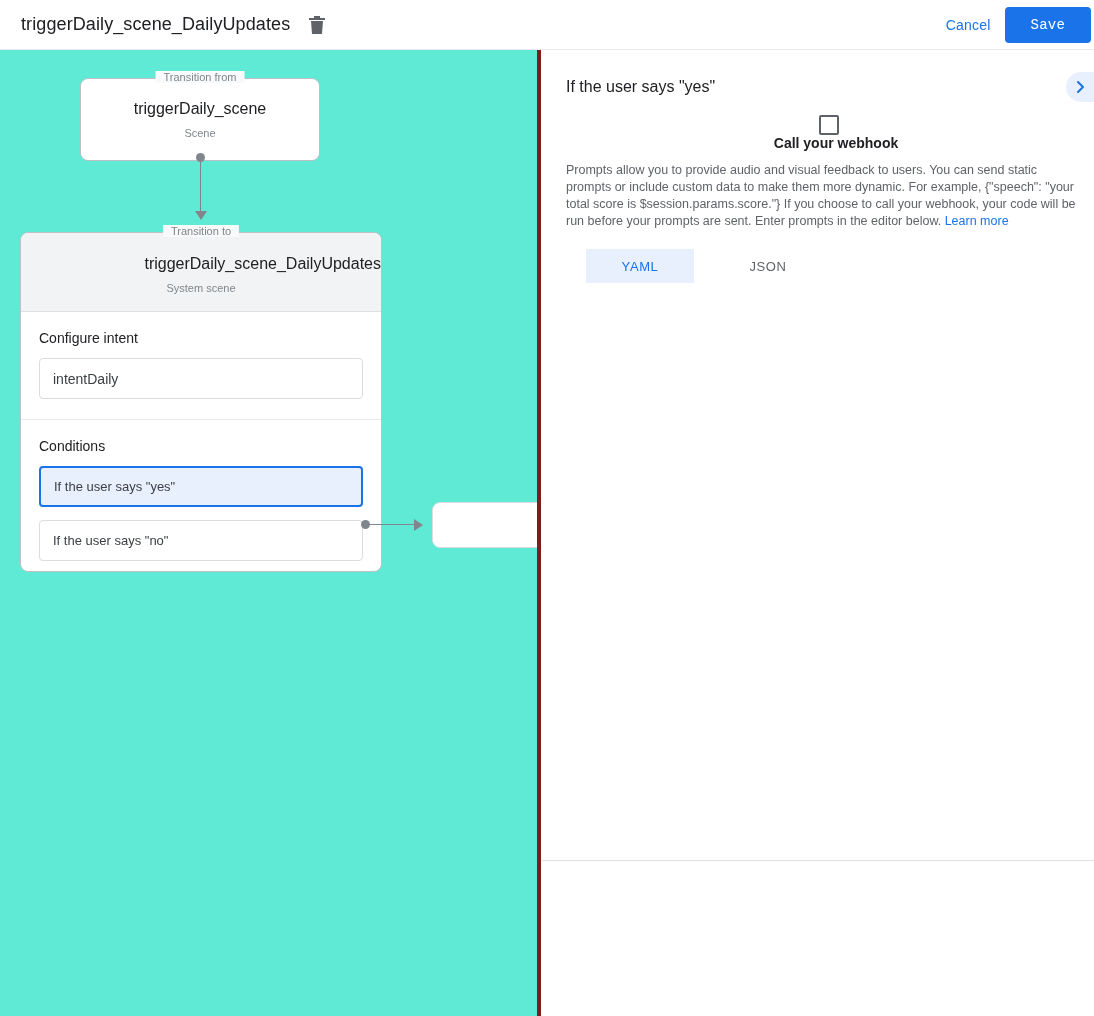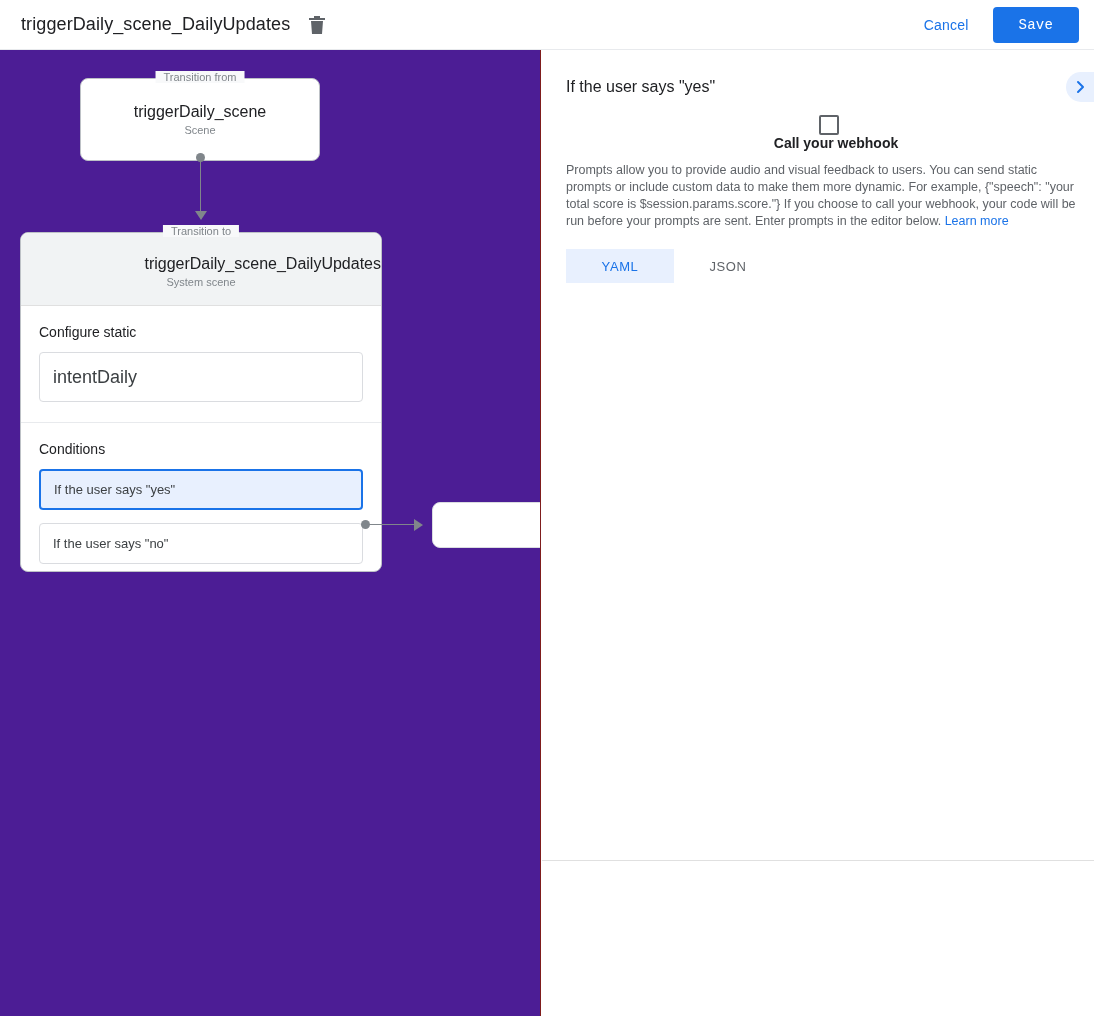--- a/index.html
+++ b/index.html
@@ -26,44 +26,44 @@
     letter-spacing: .1px;
     white-space: nowrap;
   }
   #delete-icon {
     margin-left: 16px;
     width: 22px; height: 22px;
     display: flex; align-items: center; justify-content: center;
     cursor: pointer;
   }
   #topbar-actions {
-    margin-left: auto; display: flex; align-items: center; gap: 10px;
-    padding-right: 15px;
+    margin-left: auto; display: flex; align-items: center; 
+    padding-right: 3px;
   }
   #cancel-button {
     background: none; border: none;
     color: #1a73e8; font-size: 14px; font-weight: 500;
     font-family: inherit;
     padding: 9px 14px; border-radius: 4px; cursor: pointer;
     letter-spacing: .2px;
   }
   #save-button {
     background: #1a73e8; border: none;
     color: #ffffff; font-size: 14px; font-weight: 500;
     font-family: Liberation Mono, monospace;
     padding: 10px 26px; border-radius: 4px; cursor: pointer;
     letter-spacing: .2px;
   }
 
   
   #canvas {
     position: absolute; left: 0; top: 50px;
     width: 541px; height: 966px;
-    background: #4c1d95;
-    border-right: 1px solid #7f1d1d;
+    background: #5eead4;
+    border-right: 4px solid #7f1d1d;
     overflow: hidden;
   }
 
   .flow-card {
     position: absolute;
     border: 1px solid #bdc1c6;
     border-radius: 8px;
     background: #ffffff;
   }
   .flow-legend {
@@ -80,21 +80,21 @@
   .node-title {
     text-align: right;
     font-size: 16px;
     color: #202124;
     white-space: nowrap;
   }
   .node-sub {
     text-align: center;
     font-size: 11px;
     color: #80868b;
-    margin-top: 3px;
+    margin-top: 9px;
   }
 
   #node-from {
     left: 80px; top: 28px; width: 240px; height: 83px;
     display: flex; flex-direction: column;
     align-items: center; justify-content: center;
   }
 
   
   #edge-vertical {
@@ -129,24 +129,24 @@
     padding: 18px 18px 20px 18px;
   }
   #section-intent { border-bottom: 1px solid #e8eaed; }
   .section-label {
     font-size: 14px; color: #202124; margin-bottom: 12px;
   }
   .field-box {
     border: 1px solid #dadce0;
     border-radius: 4px;
     background: #ffffff;
-    height: 50px;
+    height: 41px;
     display: flex; align-items: center;
     padding: 0 13px;
-    font-size: 18px;
+    font-size: 14px;
     color: #3c4043;
     cursor: pointer;
   }
   .cond-box {
     border: 1px solid #dadce0;
     border-radius: 4px;
     background: #ffffff;
     height: 41px;
     display: flex; align-items: center;
     padding: 0 13px;
@@ -255,21 +255,21 @@
 
   #code-tabs {
     display: flex; margin: 19px 0 0 24px;
   }
   .code-tab {
     width: 108px; height: 34px;
     display: flex; align-items: center; justify-content: center;
     font-size: 13px; font-weight: 500; letter-spacing: .6px;
     color: #5f6368;
     background: none; border: none; border-radius: 0;
-    font-family: inherit; cursor: pointer;
+    font-family: inherit; cursor: pointer; margin-left: 20px;
   }
   .code-tab.active { background: #e8f0fe; color: #1a73e8; }
 
   #panel-divider {
     position: absolute; left: 0; top: 810px; width: 552px; height: 1px;
     background: #e0e0e0;
   }
 </style>
 </head>
 <body>
@@ -300,21 +300,21 @@
   <div id="edge-arrow-down"></div>
 
   <div class="flow-card" id="node-to">
     <div class="flow-legend">Transition to</div>
     <div id="node-to-header">
       <div class="node-title">triggerDaily_scene_DailyUpdates</div>
       <div class="node-sub">System scene</div>
     </div>
 
     <div class="section" id="section-intent">
-      <div class="section-label">Configure static</div>
+      <div class="section-label">Configure intent</div>
       <div class="field-box">intentDaily</div>
     </div>
 
     <div class="section" id="section-conditions">
       <div class="section-label">Conditions</div>
       <div class="cond-box selected">If the user says "yes"</div>
       <div class="cond-box">If the user says "no"</div>
     </div>
   </div>
 

